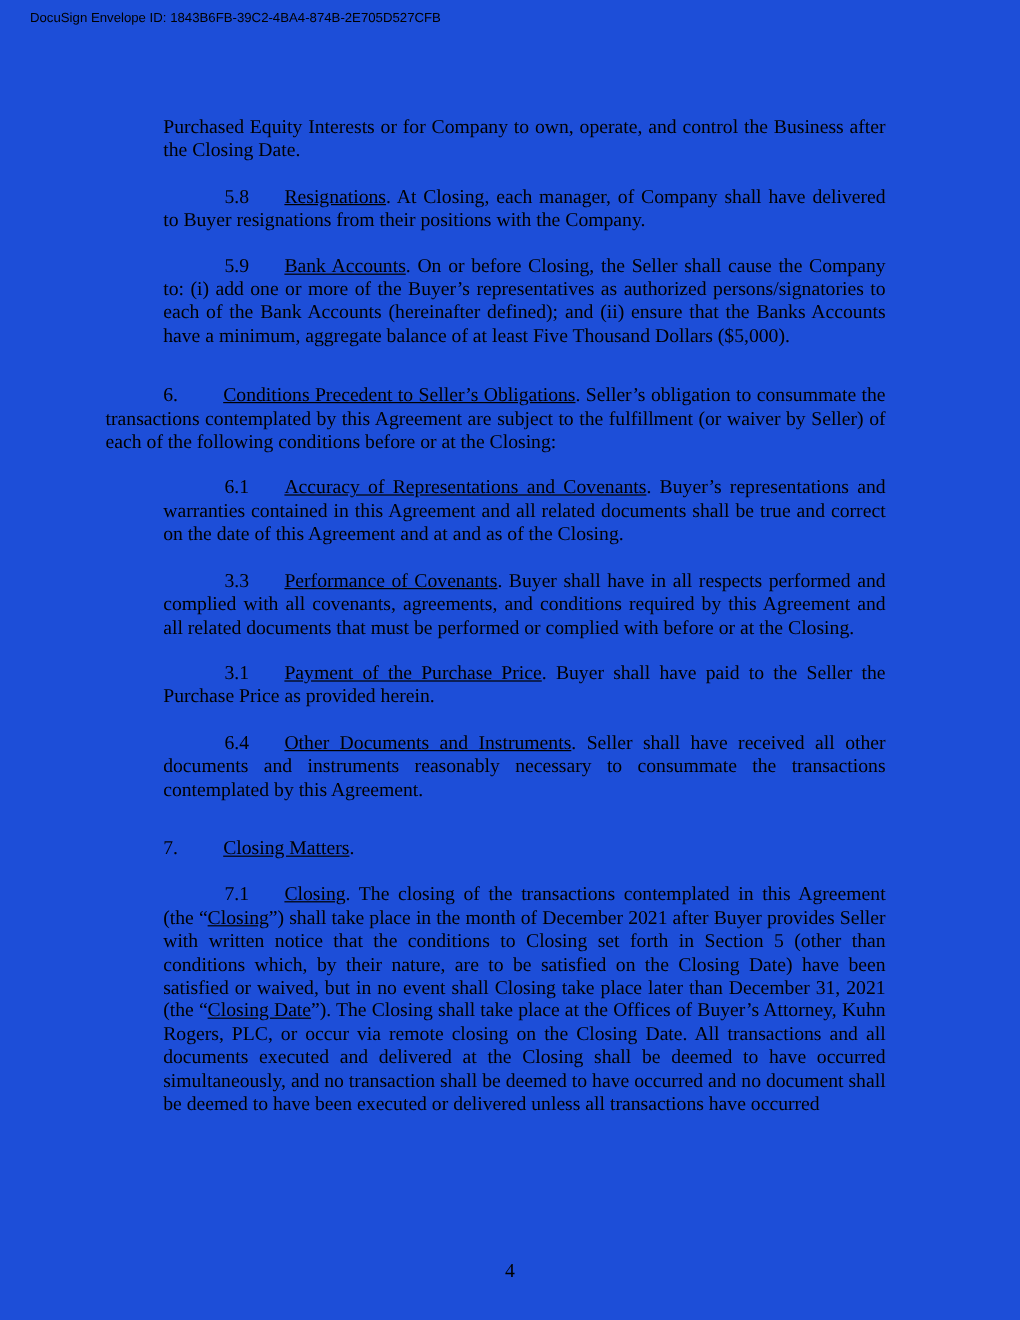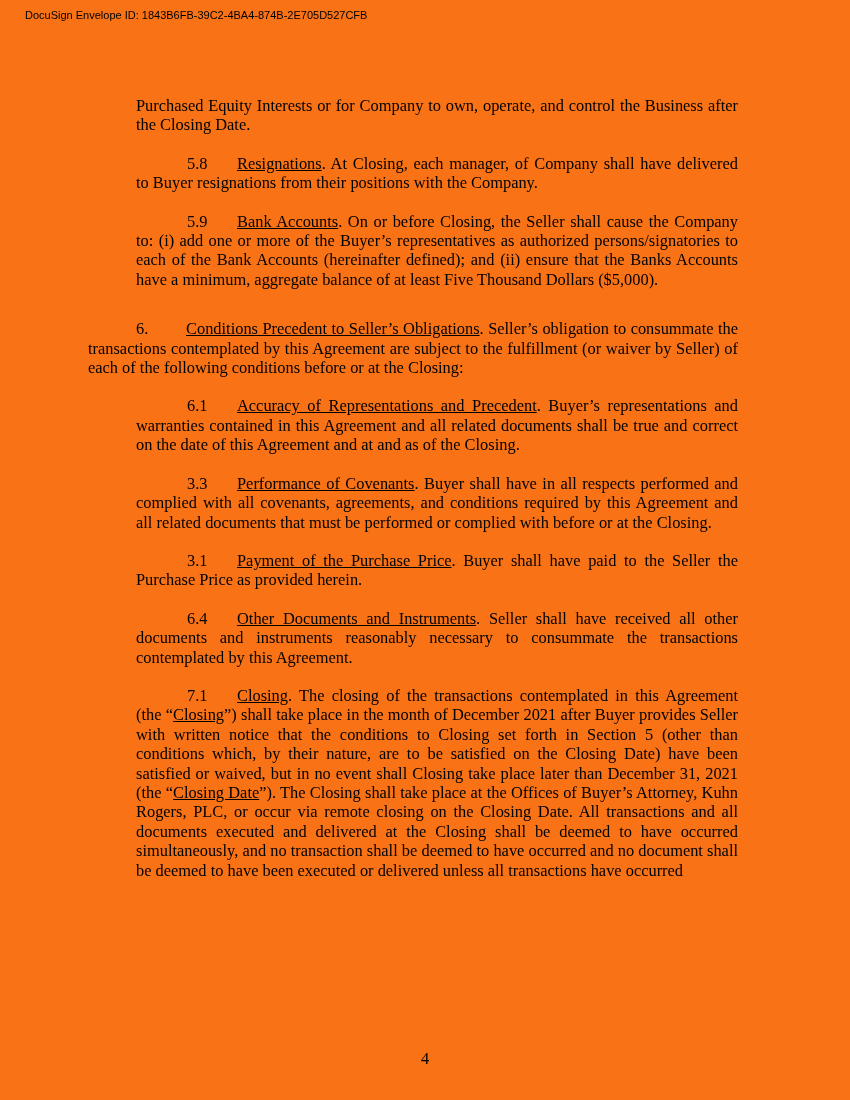--- a/index.html
+++ b/index.html
@@ -4,21 +4,21 @@
 <style>
   html, body {
     margin: 0;
     padding: 0;
     background: #ffffff;
   }
   .page {
     position: relative;
     width: 850px;
     height: 1100px;
-    background: #f97316;
+    background: #1d4ed8;
     color: #000000;
     font-family: "Liberation Serif", serif;
     overflow: hidden;
   }
   .docusign-header {
     position: absolute;
     top: 9px;
     left: 25px;
     font-family: "Liberation Sans", sans-serif;
     font-size: 11px;
@@ -68,21 +68,22 @@
 <body>
 
 <div class="page">
   <div class="docusign-header">DocuSign Envelope ID: 1843B6FB-39C2-4BA4-874B-2E705D527CFB</div>
 
   <div class="content">
       <p class="para sub"><span>Purchased Equity Interests or for Company to own, operate, and control the Business after the Closing Date.</span></p>
       <p class="para sub numbered"><span class="num">5.8</span><span class="u">Resignations</span><span>. At Closing, each manager, of Company shall have delivered to Buyer resignations from their positions with the Company.</span></p>
       <p class="para sub numbered"><span class="num">5.9</span><span class="u">Bank Accounts</span><span>. On or before Closing, the Seller shall cause the Company to: (i) add one or more of the Buyer’s representatives as authorized persons/signatories to each of the Bank Accounts (hereinafter defined); and (ii) ensure that the Banks Accounts have a minimum, aggregate balance of at least Five Thousand Dollars ($5,000).</span></p>
       <p class="para top numbered"><span class="num">6.</span><span class="u">Conditions Precedent to Seller’s Obligations</span><span>. Seller’s obligation to consummate the transactions contemplated by this Agreement are subject to the fulfillment (or waiver by Seller) of each of the following conditions before or at the Closing:</span></p>
-      <p class="para sub numbered"><span class="num">6.1</span><span class="u">Accuracy of Representations and Precedent</span><span>. Buyer’s representations and warranties contained in this Agreement and all related documents shall be true and correct on the date of this Agreement and at and as of the Closing.</span></p>
+      <p class="para sub numbered"><span class="num">6.1</span><span class="u">Accuracy of Representations and Covenants</span><span>. Buyer’s representations and warranties contained in this Agreement and all related documents shall be true and correct on the date of this Agreement and at and as of the Closing.</span></p>
       <p class="para sub numbered"><span class="num">3.3</span><span class="u">Performance of Covenants</span><span>. Buyer shall have in all respects performed and complied with all covenants, agreements, and conditions required by this Agreement and all related documents that must be performed or complied with before or at the Closing.</span></p>
       <p class="para sub numbered"><span class="num">3.1</span><span class="u">Payment of the Purchase Price</span><span>. Buyer shall have paid to the Seller the Purchase Price as provided herein.</span></p>
       <p class="para sub numbered"><span class="num">6.4</span><span class="u">Other Documents and Instruments</span><span>. Seller shall have received all other documents and instruments reasonably necessary to consummate the transactions contemplated by this Agreement.</span></p>
+      <p class="para top numbered"><span class="num">7.</span><span class="u">Closing Matters</span><span>.</span></p>
       <p class="para sub numbered"><span class="num">7.1</span><span class="u">Closing</span><span>. The closing of the transactions contemplated in this Agreement (the “</span><span class="u">Closing</span><span>”) shall take place in the month of December 2021 after Buyer provides Seller with written notice that the conditions to Closing set forth in Section 5 (other than conditions which, by their nature, are to be satisfied on the Closing Date) have been satisfied or waived, but in no event shall Closing take place later than December 31, 2021 (the “</span><span class="u">Closing Date</span><span>”).  The Closing shall take place at the Offices of Buyer’s Attorney, Kuhn Rogers, PLC, or occur via remote closing on the Closing Date. All transactions and all documents executed and delivered at the Closing shall be deemed to have occurred simultaneously, and no transaction shall be deemed to have occurred and no document shall be deemed to have been executed or delivered unless all transactions have occurred</span></p>
     </div>
 
   <div class="footer">4</div>
 </div>
 
 </body></html>

